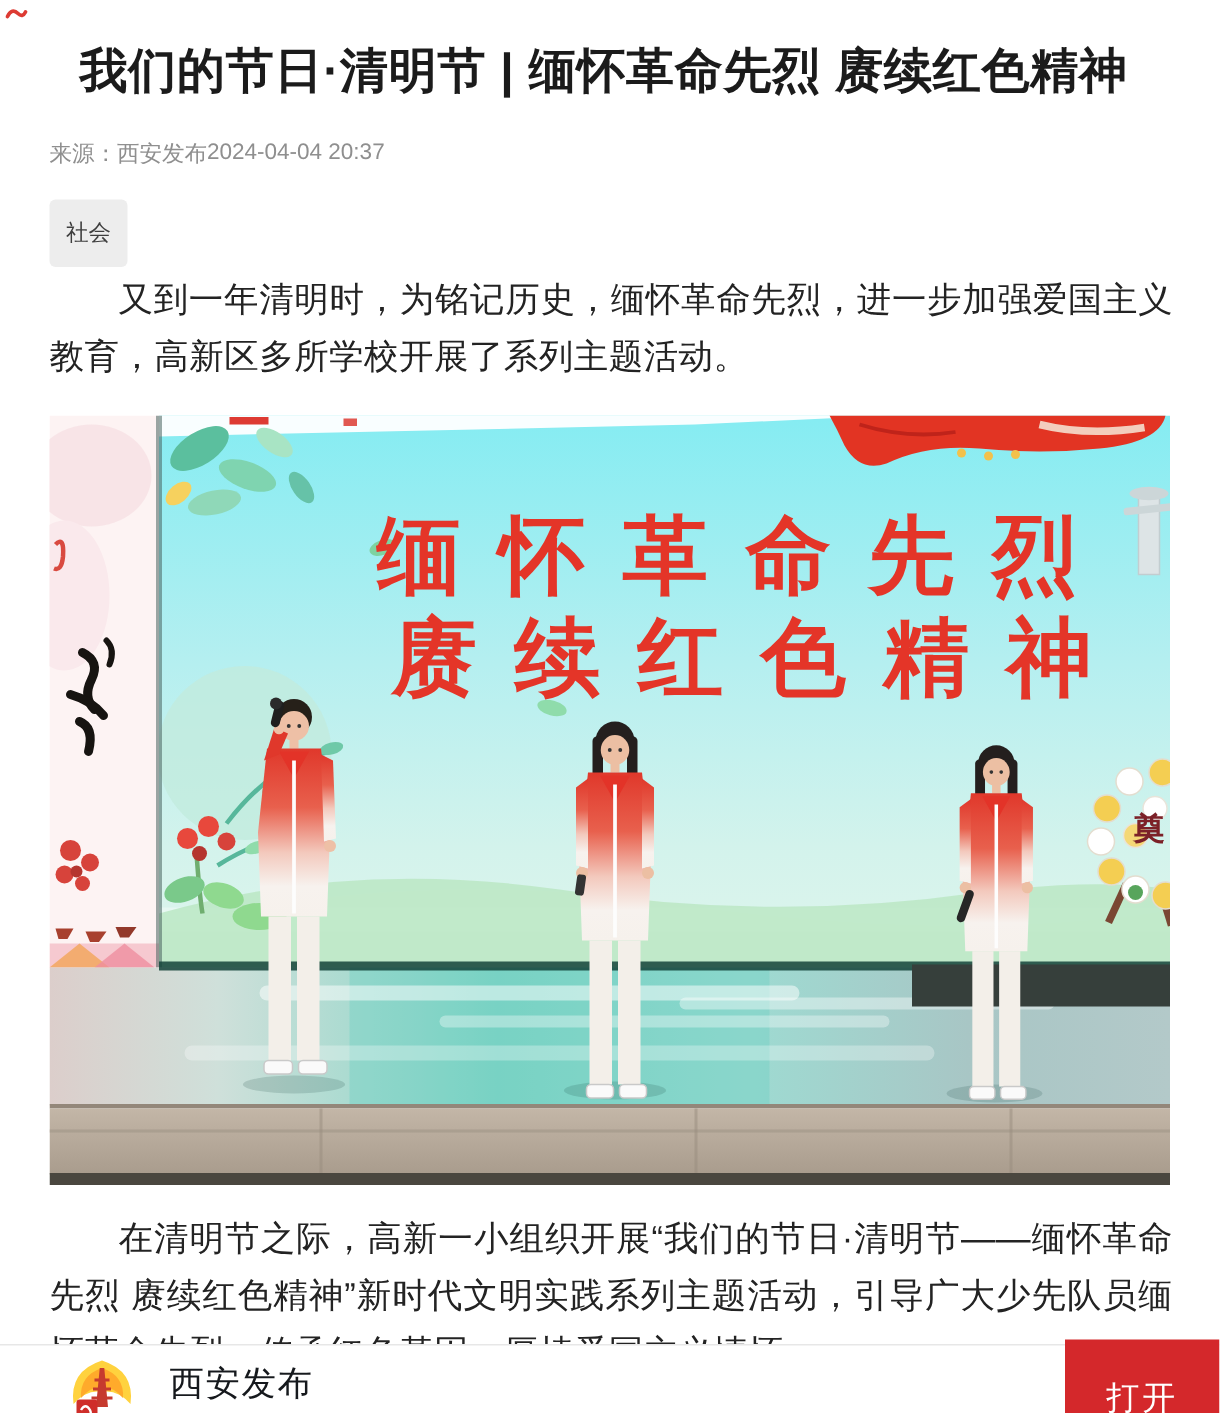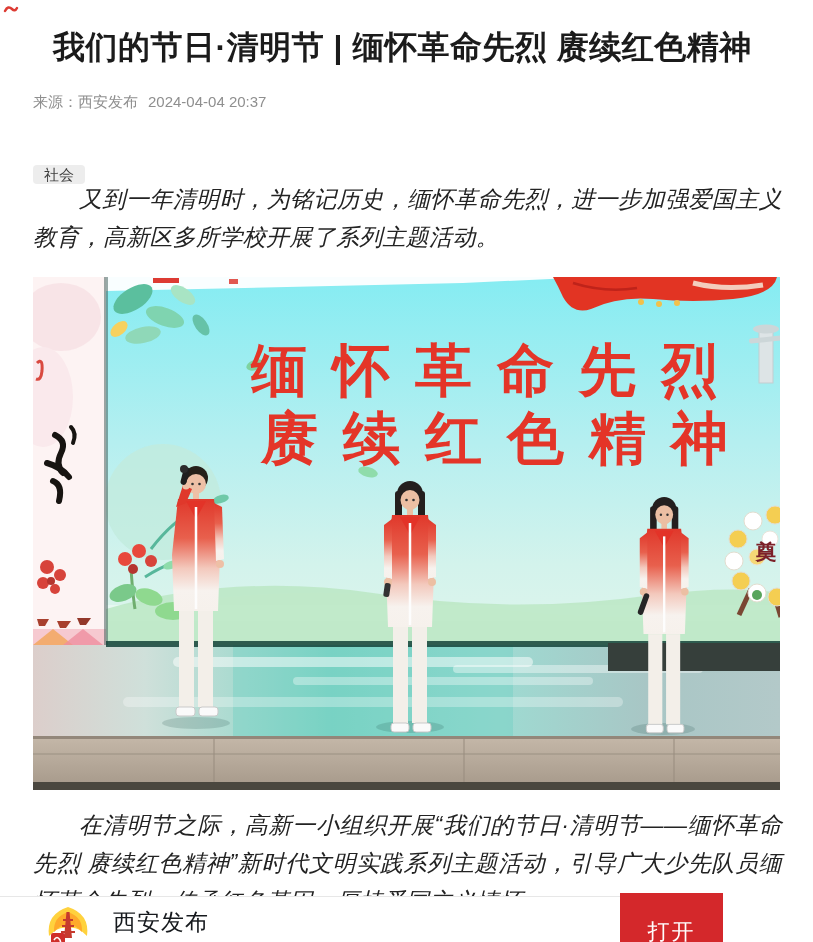--- a/index.html
+++ b/index.html
@@ -3,36 +3,36 @@
 <meta charset="utf-8">
 <style>
   * { margin:0; padding:0; box-sizing:border-box; }
   html,body { width:813px; height:942px; overflow:hidden; background:#fff; }
   body { position:relative; font-family:"Liberation Sans","DejaVu Sans",sans-serif; color:#222; }
 
   .corner-mark { position:absolute; left:3px; top:3px; width:16px; height:12px; }
 
   .title { position:absolute; left:33px; top:26px; width:748px;
            font-size:32px; font-weight:bold; color:#1b1b1b; line-height:1.32; letter-spacing:.5px;margin-left:20px; }
-  .meta  { position:absolute; left:33px; top:93px; font-size:15px; color:#8f8f8f; display:flex; gap:10px; }
+  .meta  { position:absolute; left:33px; top:93px; font-size:15px; color:#8f8f8f; display:flex; gap:0; }
   .tag   { position:absolute; left:33px; top:133px; display:inline-block;
            background:#ededed; color:#3e3e3e; font-size:15px; line-height:1;
-           padding:2px 11px; border-radius:4px;margin-top:32px; }
+           padding:15px 11px; border-radius:4px; }
 
   .para  { position:absolute; left:33px; width:749px; font-size:23px; line-height:38px;
-           color:#232323; text-indent:2em; letter-spacing:.3px; text-align:justify;font-style:italic; }
+           color:#232323; text-indent:2em; letter-spacing:.3px; text-align:justify; }
   .p1 { top:180px; }
   .p2 { top:806px; }
 
   .photo { position:absolute; left:33px; top:277px; width:747px; height:513px; }
   .photo svg { display:block; }
 
   .slogan { font-family:"DejaVu Serif","Liberation Serif",serif; font-weight:bold; }
 
-  .footer-bar { position:absolute; left:0; top:896px; width:723px; height:46px;
+  .footer-bar { position:absolute; left:0; top:896px; width:813px; height:46px;
                 background:#ffffff; border-top:1px solid #e7e7e7; z-index:5; }
   .logo { position:absolute; left:45px; top:7px; width:46px; height:46px; }
   .app-name { position:absolute; left:113px; top:10px; font-size:23px; color:#16191d; letter-spacing:1px; }
   .open-btn { position:absolute; right:0; top:-4px; width:103px; height:58px;
               background:#d4282b; z-index:6; border:none; }
   .open-label { position:absolute; left:0; top:24px; width:100%; text-align:center;
                 color:#ffffff; font-size:22px; letter-spacing:2px; }
 </style>
 </head>
 <body>

